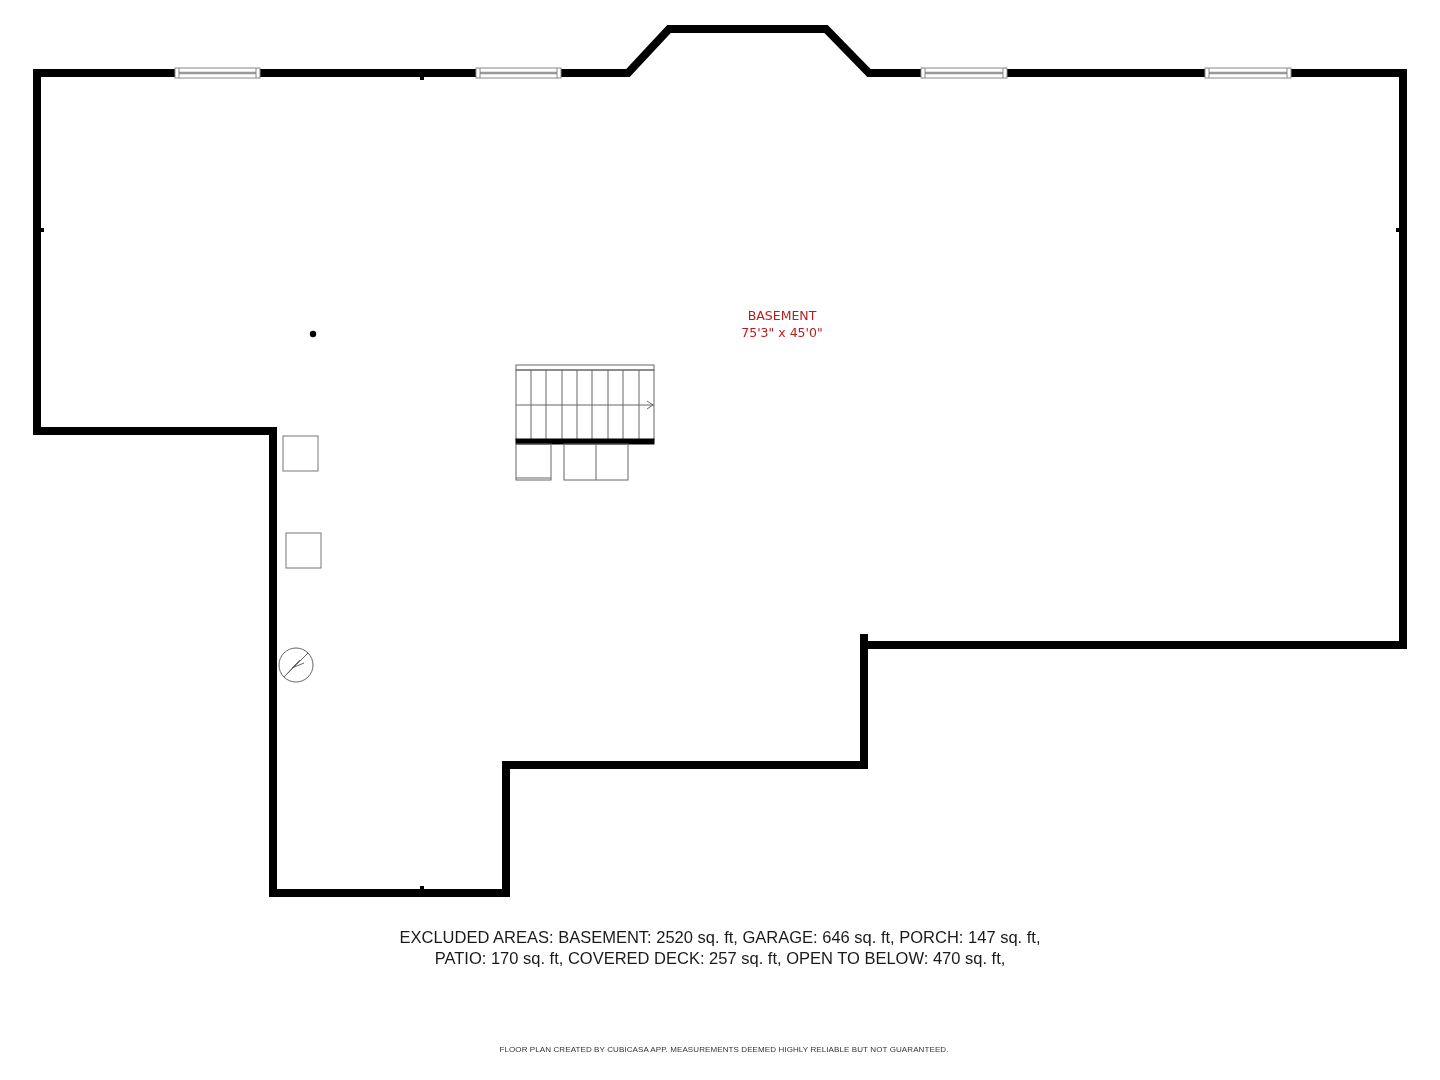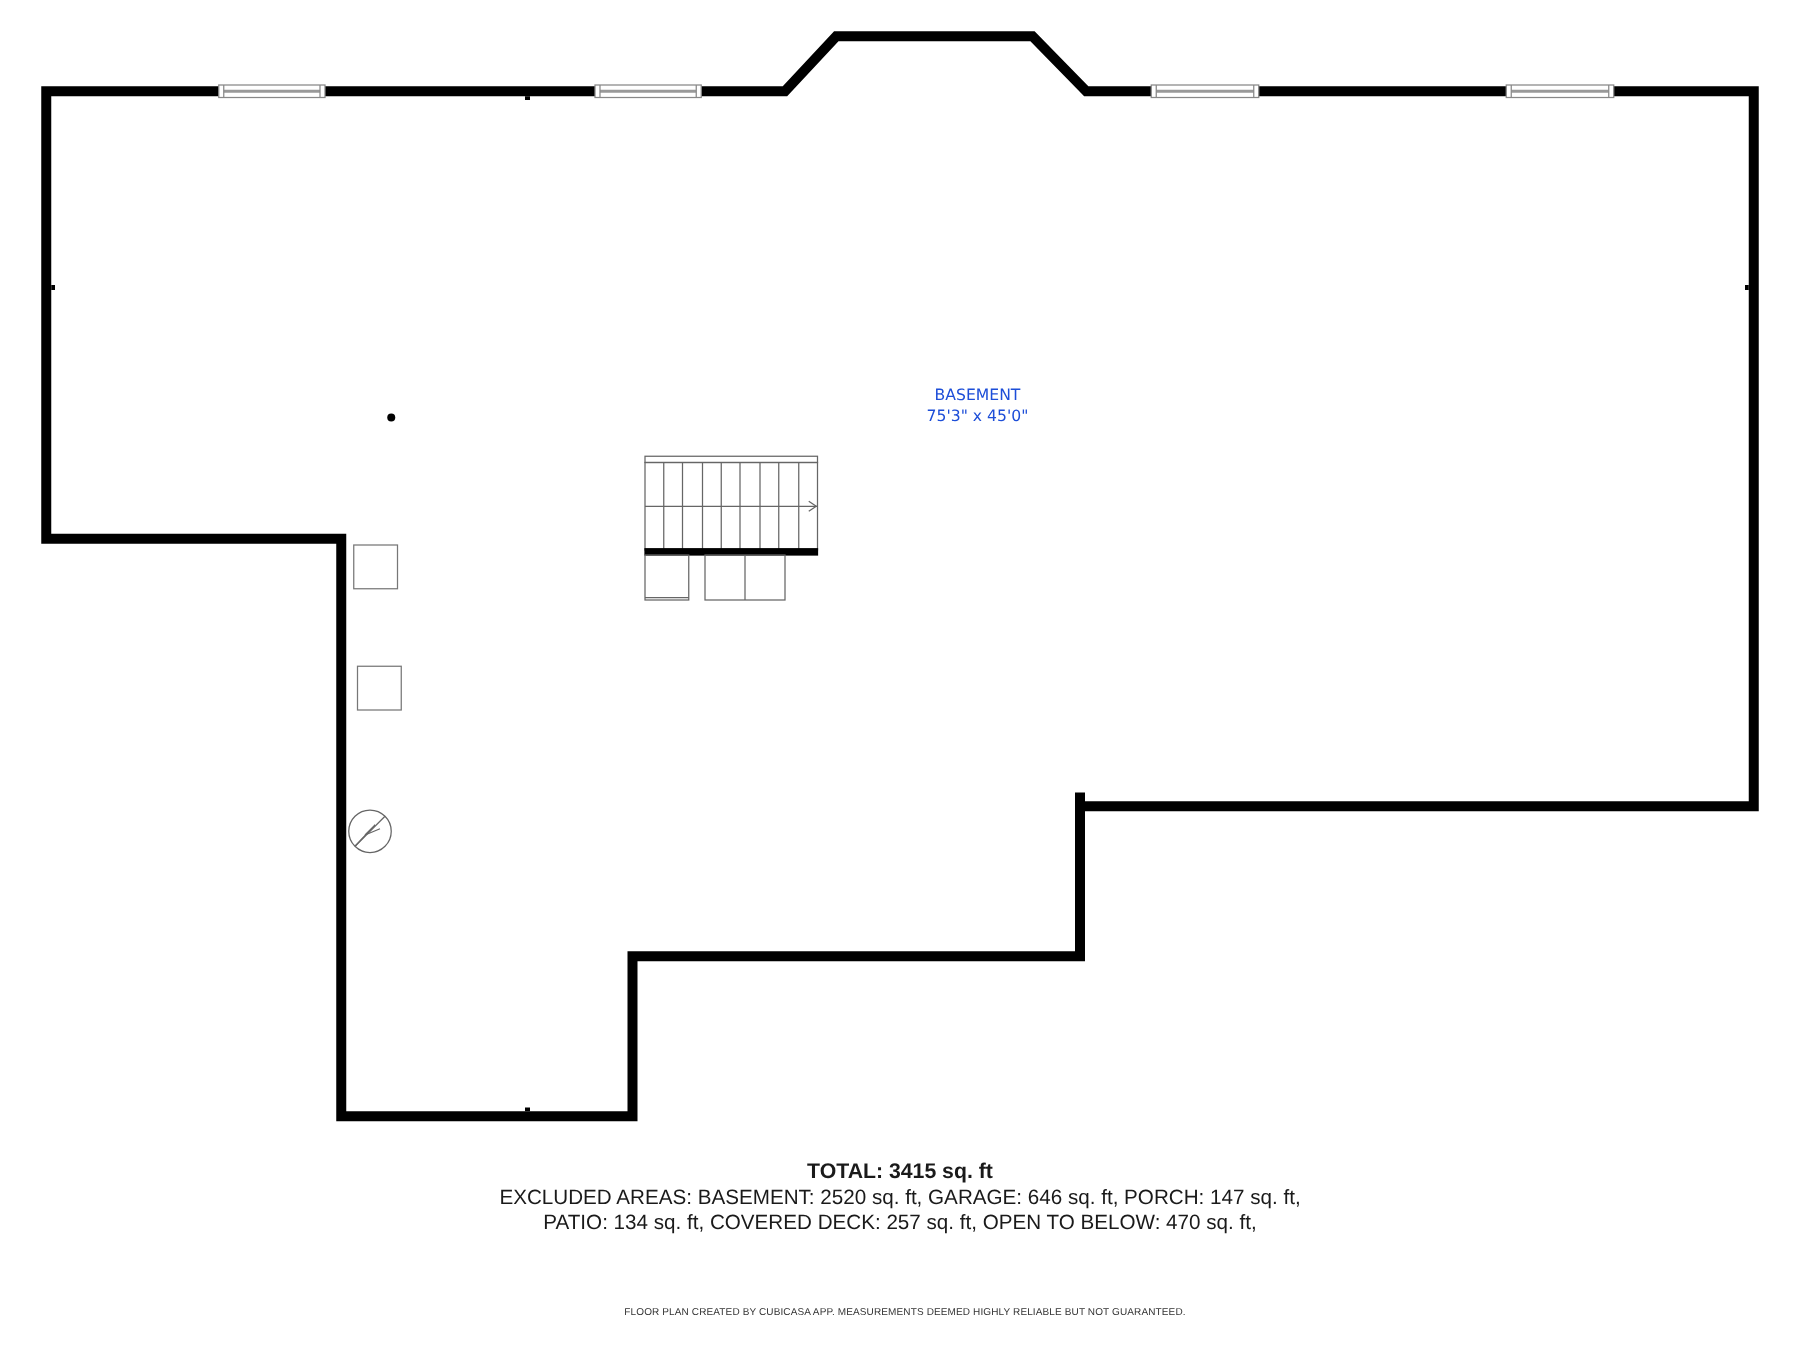--- a/index.html
+++ b/index.html
@@ -23,21 +23,21 @@
       height: 1080px;
     }
     .room-label {
       position: absolute;
       left: 682px;
       top: 307px;
       width: 200px;
       text-align: center;
       font-size: 12.5px;
       line-height: 17px;
-      color: #1d4ed8;
+      color: #b91c1c;
     }
     .room-label div { white-space: nowrap; }
     .summary {
       position: absolute;
       left: 320px;
       top: 927px;
       width: 800px;
       text-align: center;
       font-family: "Liberation Sans", sans-serif;
       font-size: 16.5px;
@@ -139,18 +139,17 @@
     <line x1="284" y1="677" x2="308" y2="653"></line>
   </g>
 </svg>
 
 <div class="room-label">
   <div>BASEMENT</div>
   <div>75'3" x 45'0"</div>
 </div>
 
 <div class="summary">
-  <div class="total">TOTAL: 3415 sq. ft</div>
   <div>EXCLUDED AREAS: BASEMENT: 2520 sq. ft, GARAGE: 646 sq. ft, PORCH: 147 sq. ft,</div>
-  <div>PATIO: 134 sq. ft, COVERED DECK: 257 sq. ft, OPEN TO BELOW: 470 sq. ft,</div>
+  <div>PATIO: 170 sq. ft, COVERED DECK: 257 sq. ft, OPEN TO BELOW: 470 sq. ft,</div>
 </div>
 
 <div class="footer">FLOOR PLAN CREATED BY CUBICASA APP. MEASUREMENTS DEEMED HIGHLY RELIABLE BUT NOT GUARANTEED.</div>
 
 </body></html>

